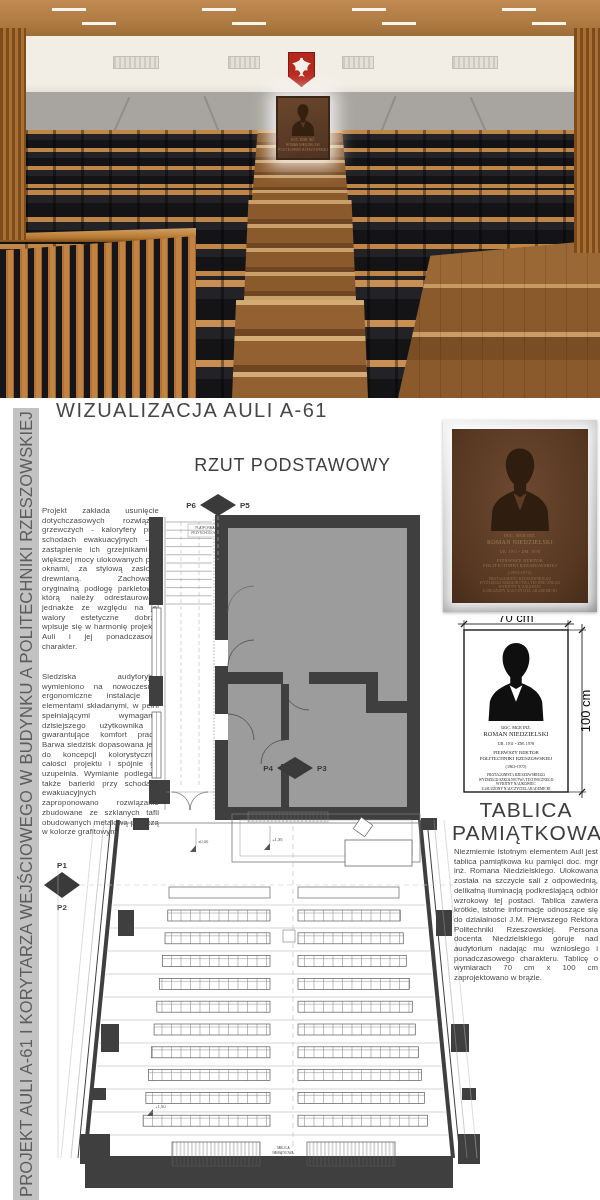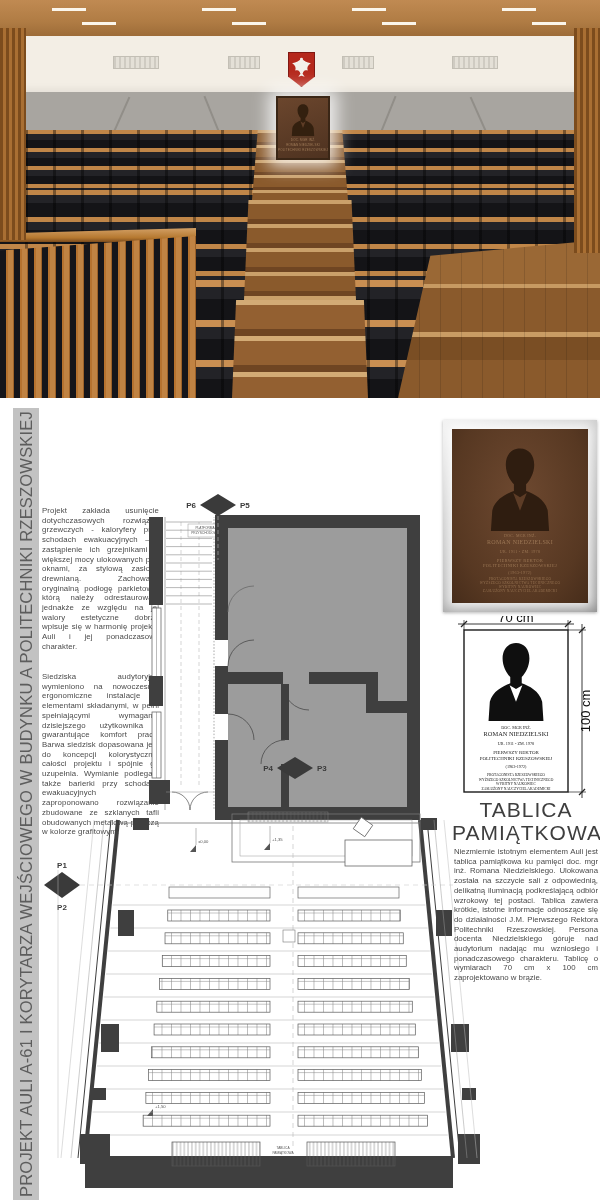--- a/index.html
+++ b/index.html
@@ -160,21 +160,23 @@
     <div class="abs balustrade-cap"></div>
     <div class="abs balustrade"></div>
     <div class="abs side-slats" style="left:0;height:212px;"></div>
     <div class="abs side-slats" style="left:574px;width:26px;height:225px;"></div>
   </div>
 
   <div class="abs sidebar">
     <span>PROJEKT AULI A-61 I KORYTARZA WEJŚCIOWEGO W BUDYNKU A POLITECHNIKI RZESZOWSKIEJ</span>
   </div>
 
+  <div class="abs viz-heading">WIZUALIZACJA AULI A-61</div>
   <div class="abs plan-title">
+    <div>RZUT PODSTAWOWY</div>
   </div>
   <div class="abs para para1">Projekt zakłada usunięcie dotychczasowych rozwiązań grzewczych - kaloryfery przy schodach ewakuacyjnych – i zastąpienie ich grzejnikami o większej mocy ulokowanych pod oknami, za stylową zasłoną drewnianą. Zachowano oryginalną podłogę parkietową, którą należy odrestaurować, jednakże ze względu na jej walory estetyczne dobrze wpisuje się w harmonię projektu Auli i jej ponadczasowy charakter.</div>
   <div class="abs para para2">Siedziska audytoryjne wymieniono na nowoczesne, ergonomiczne instalacje z elementami składanymi, w pełni spełniającymi wymagania dzisiejszego użytkownika i gwarantujące komfort pracy. Barwa siedzisk dopasowana jest do koncepcji kolorystycznej całości projektu i spójnie go uzupełnia. Wymianie podlegają także barierki przy schodach ewakuacyjnych – zaproponowano rozwiązanie zbudowane ze szklanych tafli obudowanych metalową poręczą w kolorze grafitowym.</div>
 
   <svg class="abs plan-svg" width="480" height="758" viewBox="0 440 480 758">
     <defs>
       <pattern id="tick" width="9.5" height="11" patternUnits="userSpaceOnUse">
         <line x1="0.3" y1="0" x2="0.3" y2="11" stroke="#777" stroke-width="0.6"></line>
       </pattern>
       <pattern id="hatchH" width="8" height="3.2" patternUnits="userSpaceOnUse">

